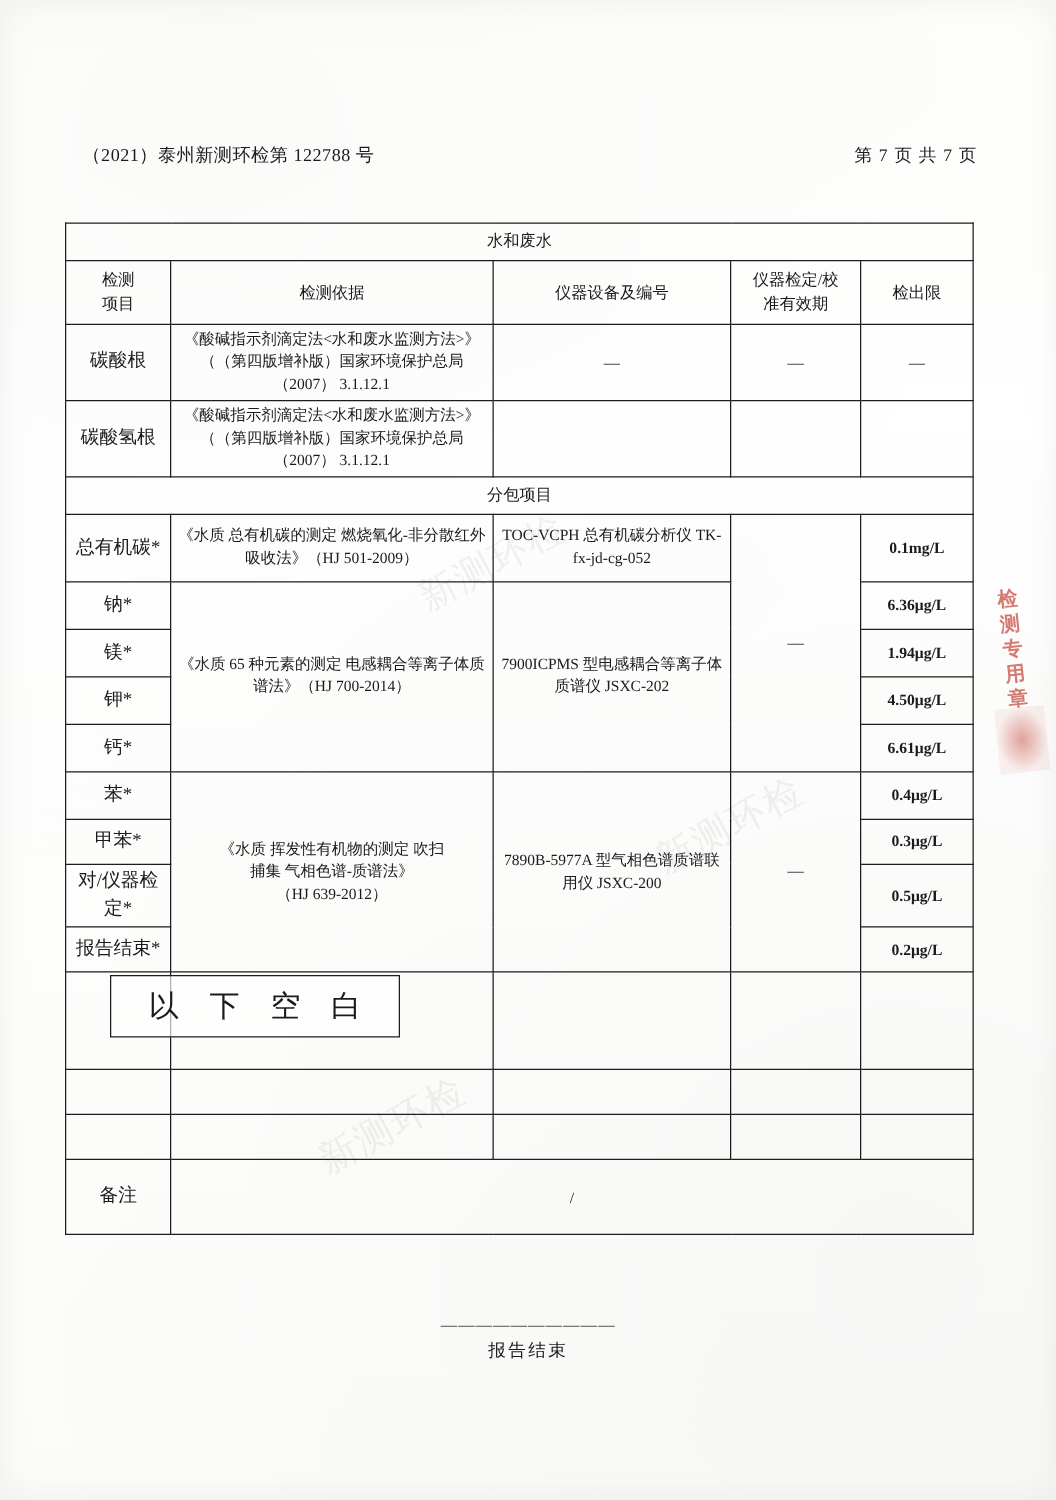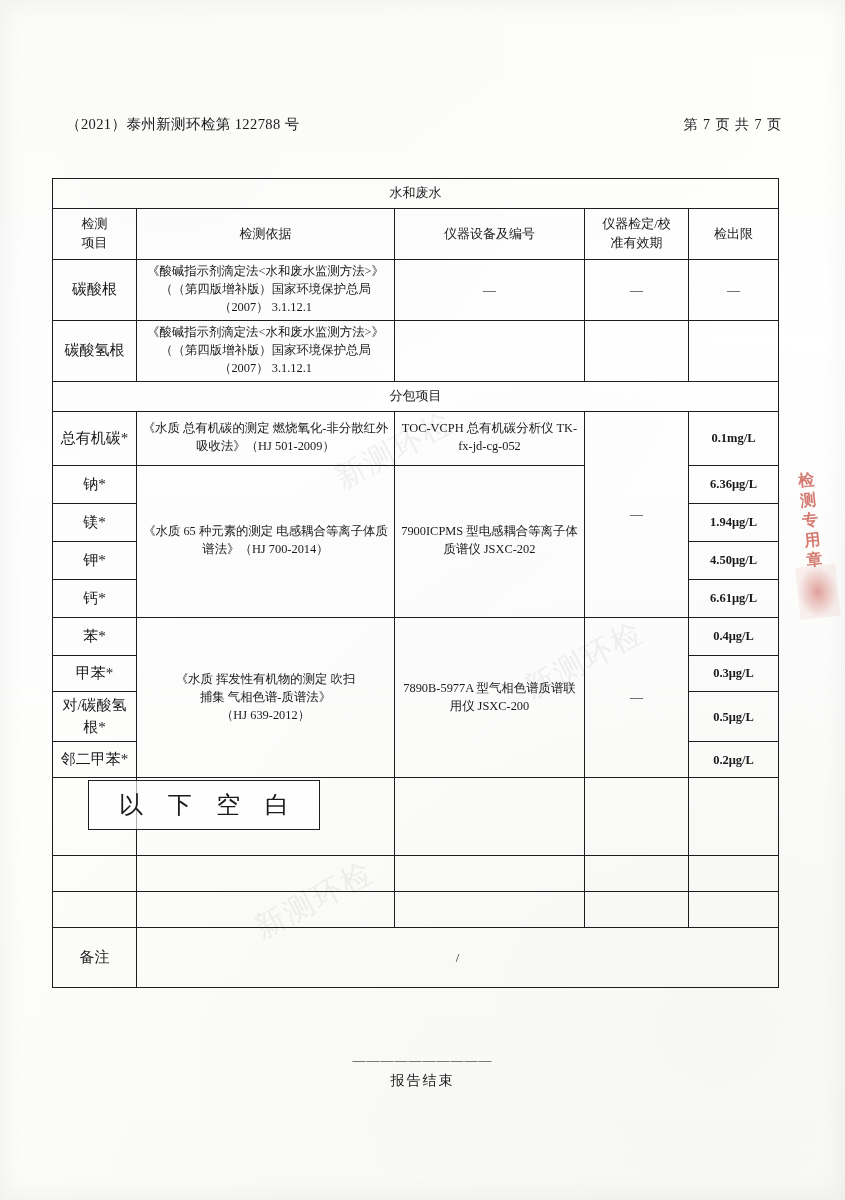--- a/index.html
+++ b/index.html
@@ -295,25 +295,25 @@
           </td>
           <td class="instr" rowspan="4">7890B-5977A 型气相色谱质谱联用仪 JSXC-200</td>
           <td class="dash" rowspan="4">—</td>
           <td class="limit">0.4μg/L</td>
         </tr>
         <tr style="height:36px">
           <td class="item">甲苯*</td>
           <td class="limit">0.3μg/L</td>
         </tr>
         <tr style="height:40px">
-          <td class="item">对/碳酸氢根*</td>
+          <td class="item">对/仪器检定*</td>
           <td class="limit">0.5μg/L</td>
         </tr>
         <tr style="height:36px">
-          <td class="item">邻二甲苯*</td>
+          <td class="item">报告结束*</td>
           <td class="limit">0.2μg/L</td>
         </tr>
 
         <tr style="height:78px">
           <td>&nbsp;</td>
           <td>&nbsp;</td>
           <td>&nbsp;</td>
           <td>&nbsp;</td>
           <td>&nbsp;</td>
         </tr>

